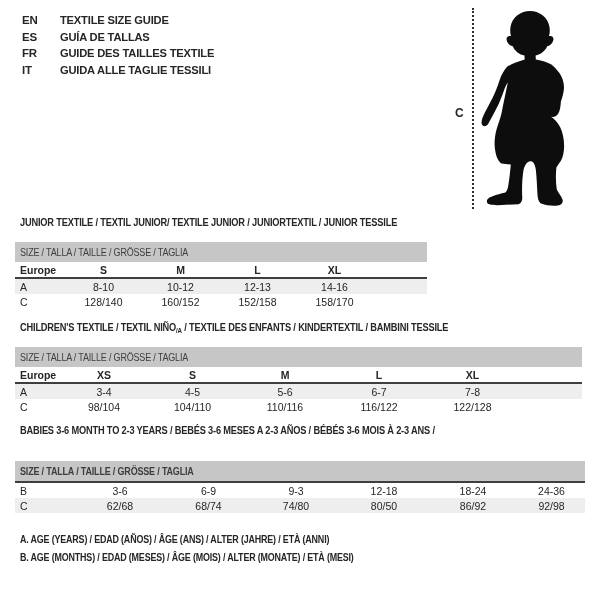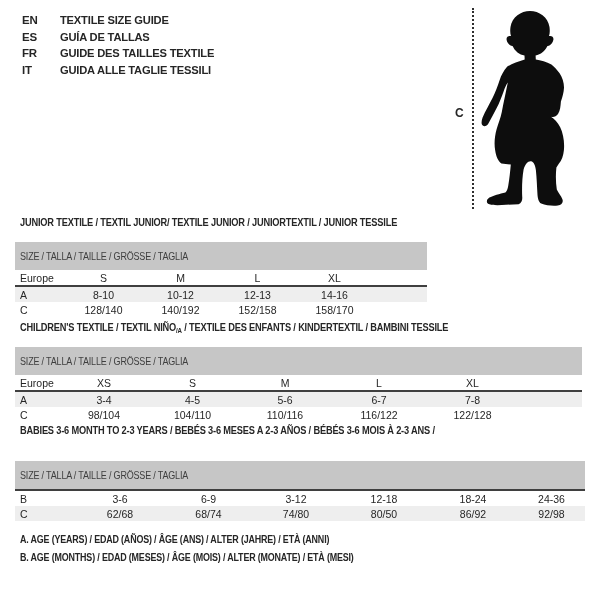--- a/index.html
+++ b/index.html
@@ -20,27 +20,27 @@
   .measure-label{position:absolute;left:455px;top:106px;font-size:12px;font-weight:bold;}
   .baby-svg{position:absolute;left:480px;top:5px;}
   
   .sec-title{position:absolute;left:20px;font-size:10.5px;font-weight:bold;white-space:nowrap;}
   .sec-title .cond{display:inline-block;transform:scaleX(.88);transform-origin:0 50%;
     letter-spacing:-0.2px;white-space:nowrap;}
   .sub{font-size:7px;vertical-align:-2px;}
   
   table.size-table{position:absolute;border-collapse:collapse;table-layout:fixed;
     font-size:10.5px;color:var(--text,#262626);}
-  tr.sizebar td{background:var(--size-bar-bg,#c6c6c6);height:28px;padding:0 0 0 5px;
+  tr.sizebar td{background:var(--size-bar-bg,#c6c6c6);height:20px;padding:0 0 0 5px;
     font-size:10px;color:#3e3e3e;text-align:left;}
   tr.sizebar td span{display:inline-block;transform:scaleX(.9);transform-origin:0 50%;
     white-space:nowrap;letter-spacing:-0.2px;}
   tr.sizebar.ruled td{border-bottom:2px solid var(--rule,#3f3f3f);}
   tr.data td{height:15px;padding:0;}
-  tr.ruled td{border-bottom:2px solid var(--rule,#3f3f3f);}
+  tr.ruled td{border-bottom:2px solid var(--rule,#3f3f3f);font-weight:bold;}
   tr.alt td{background:var(--alt-row-bg,#eeeeee);}
   td.lbl{text-align:left;padding-left:5px !important;}
   td.val{text-align:center;}
   
   .footnotes{position:absolute;left:20px;top:533px;}
   .footnote{height:17.5px;font-size:10.5px;font-weight:bold;white-space:nowrap;}
   .footnote span{display:inline-block;transform:scaleX(.85);transform-origin:0 50%;
     letter-spacing:-0.2px;white-space:nowrap;}
 </style>
 </head>
@@ -152,21 +152,21 @@
     <td class="lbl">A</td>
     <td class="val">8-10</td>
     <td class="val">10-12</td>
     <td class="val">12-13</td>
     <td class="val">14-16</td>
     <td></td>
   </tr>
   <tr class="data">
     <td class="lbl">C</td>
     <td class="val">128/140</td>
-    <td class="val">140/192</td>
+    <td class="val">160/152</td>
     <td class="val">152/158</td>
     <td class="val">158/170</td>
     <td></td>
   </tr>
 </tbody>
   </table>
 
 <div class="sec-title" style="top:321px;">
   <span class="cond"><span>CHILDREN'S TEXTILE / TEXTIL NIÑO</span><span class="sub">/A</span><span> / TEXTILE DES ENFANTS / KINDERTEXTIL / BAMBINI TESSILE</span></span>
 </div>
@@ -228,21 +228,21 @@
       <col style="width:67px">
     </colgroup>
   <tbody>
       <tr class="sizebar ruled">
     <td colspan="7"><span>SIZE / TALLA / TAILLE / GRÖSSE / TAGLIA</span></td>
   </tr>
   <tr class="data">
     <td class="lbl">B</td>
     <td class="val">3-6</td>
     <td class="val">6-9</td>
-    <td class="val">3-12</td>
+    <td class="val">9-3</td>
     <td class="val">12-18</td>
     <td class="val">18-24</td>
     <td class="val">24-36</td>
   </tr>
   <tr class="data alt">
     <td class="lbl">C</td>
     <td class="val">62/68</td>
     <td class="val">68/74</td>
     <td class="val">74/80</td>
     <td class="val">80/50</td>

